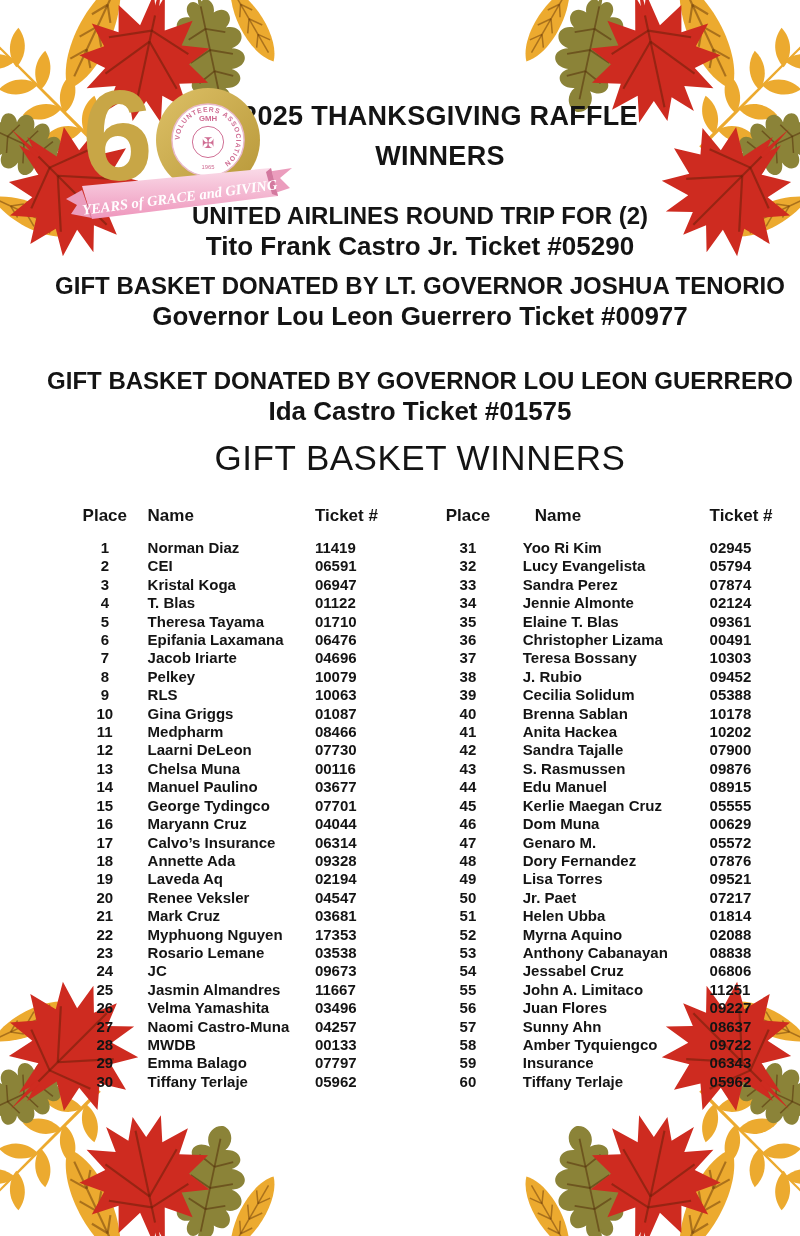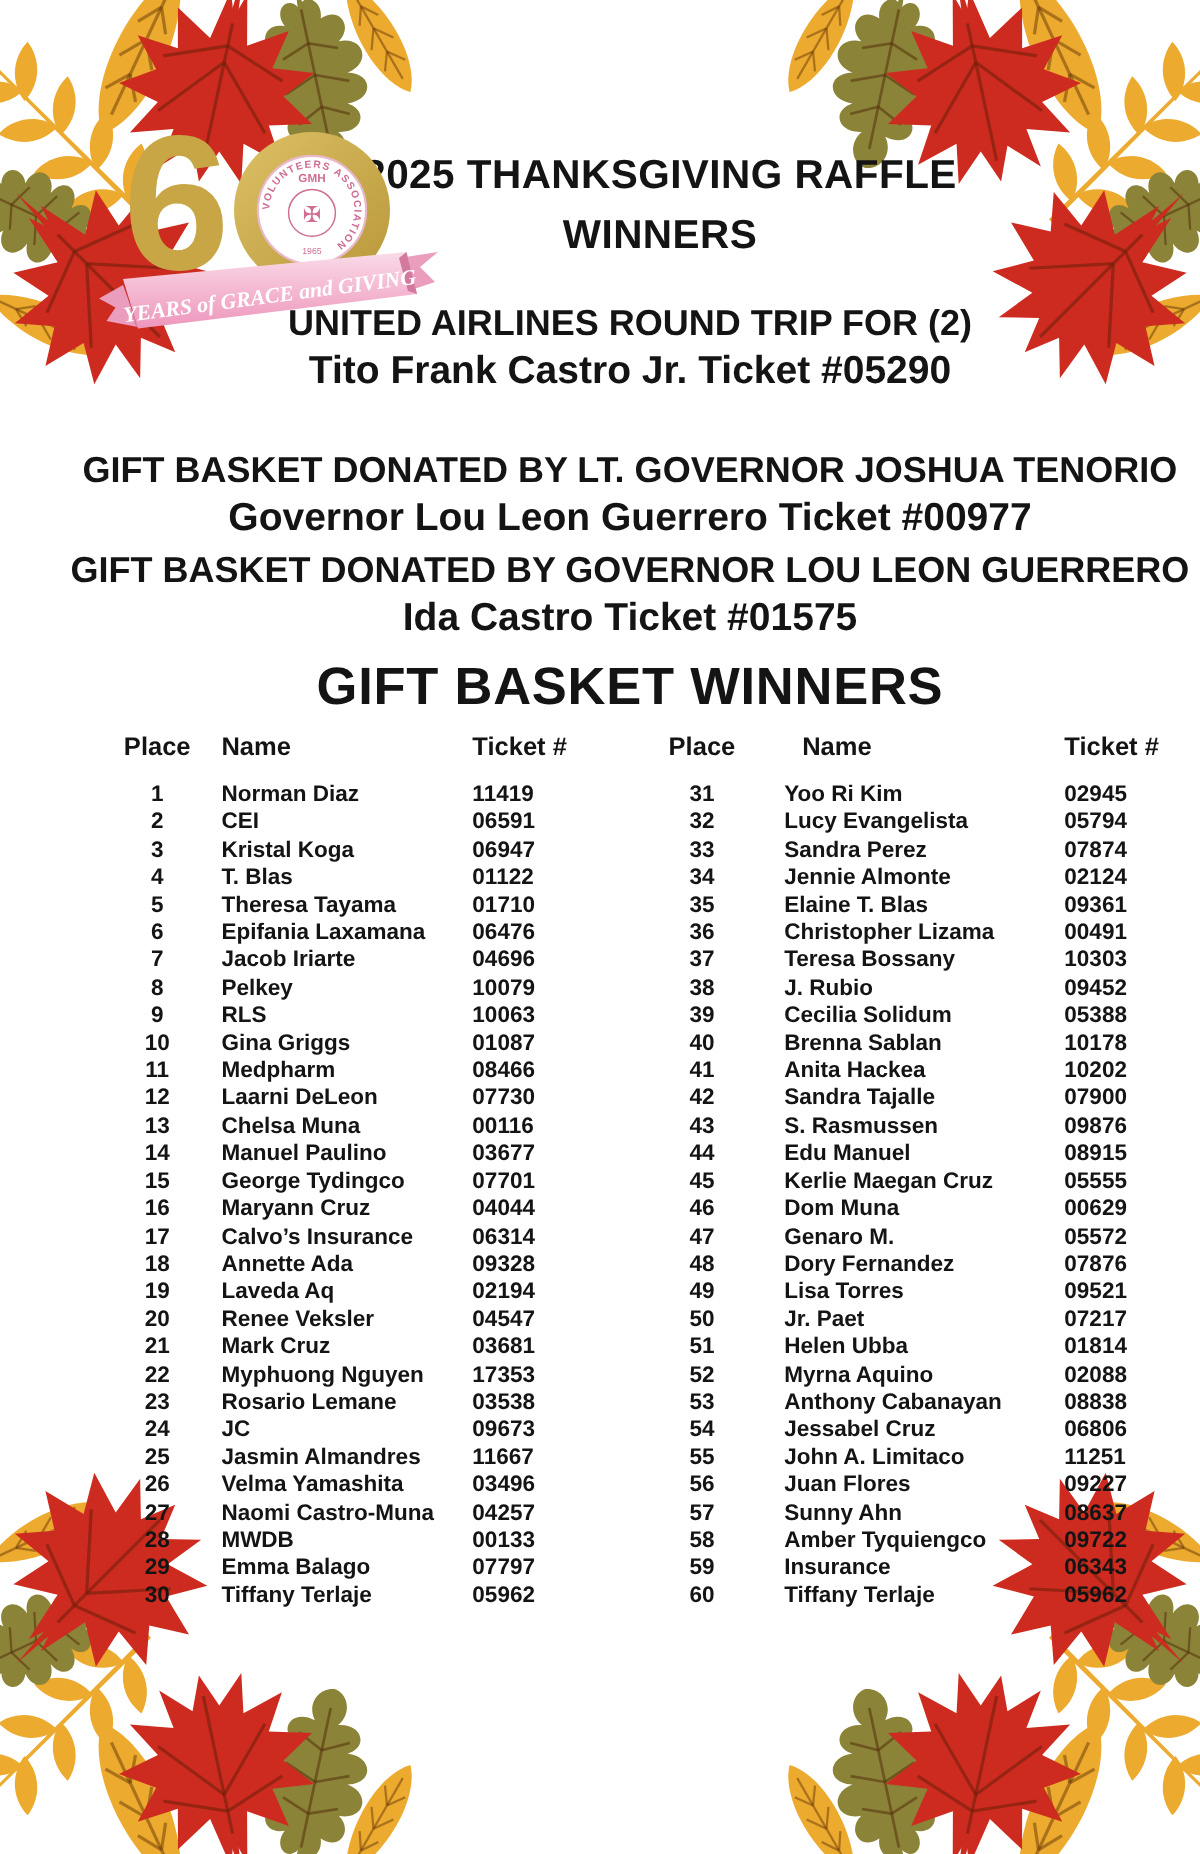--- a/index.html
+++ b/index.html
@@ -30,25 +30,25 @@
   .seal-year{font-size:6px;fill:var(--seal-pink);text-anchor:middle;}
   .ribbon{position:absolute;left:-16px;top:80px;width:236px;height:62px;}
   .ribbon-text{font-family:"Liberation Serif",serif;font-style:italic;font-weight:bold;
                font-size:14.5px;fill:#ffffff;text-anchor:middle;}
   
   .title{position:absolute;top:96px;left:120px;width:640px;text-align:center;
          font-size:27px;font-weight:700;line-height:40px;letter-spacing:0.3px;}
   .prize{position:absolute;left:40px;width:760px;text-align:center;font-weight:700;}
   .prize .p-title{font-size:24px;line-height:31px;}
   .prize .p-winner{font-size:26px;line-height:31px;}
-  .prize-1{top:200px;} .prize-2{top:298px;} .prize-3{top:365px;}
+  .prize-1{top:200px;} .prize-2{top:270px;} .prize-3{top:365px;}
   .big-heading{position:absolute;top:438px;left:40px;width:760px;text-align:center;
-               font-size:35px;font-weight:700;letter-spacing:0.5px;}
+               font-size:35px;font-weight:400;letter-spacing:0.5px;}
   
-  .tables{position:absolute;top:488px;left:78px;display:flex;gap:36px;z-index:2;}
+  .tables{position:absolute;top:506px;left:78px;display:flex;gap:36px;z-index:2;}
   table.wtable{border-collapse:collapse;}
   .wtable th{font-size:17px;font-weight:700;padding:0 0 13px 0;text-align:left;}
   .wtable td{font-size:15px;font-weight:700;line-height:18.4px;padding:0;white-space:nowrap;}
   .wtable .col-place{width:54px;text-align:center;}
   .wtable .col-name{width:158px;text-align:left;padding-left:16px;}
   .wtable .col-ticket{width:92px;text-align:left;padding-left:10px;}
   .wtable th.col-place{text-align:center;}
   .wtable.right .col-name{padding-left:28px;width:166px;}
   .wtable.right th.col-name{padding-left:40px;}
 </style>

